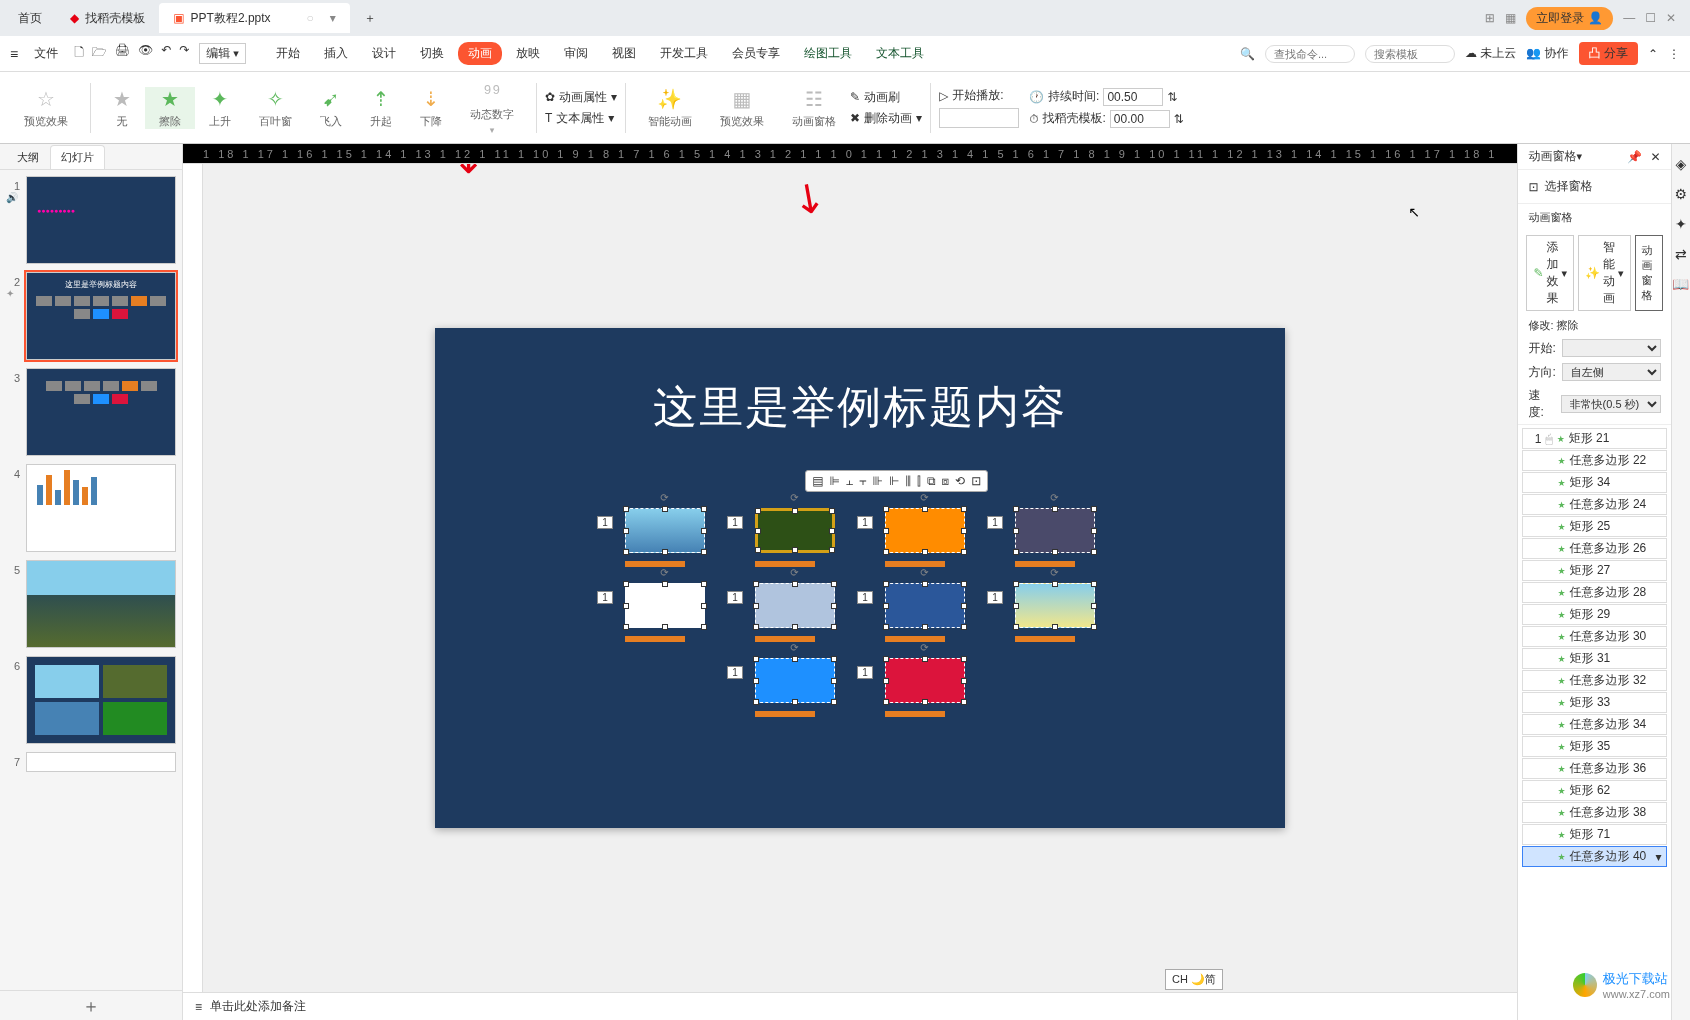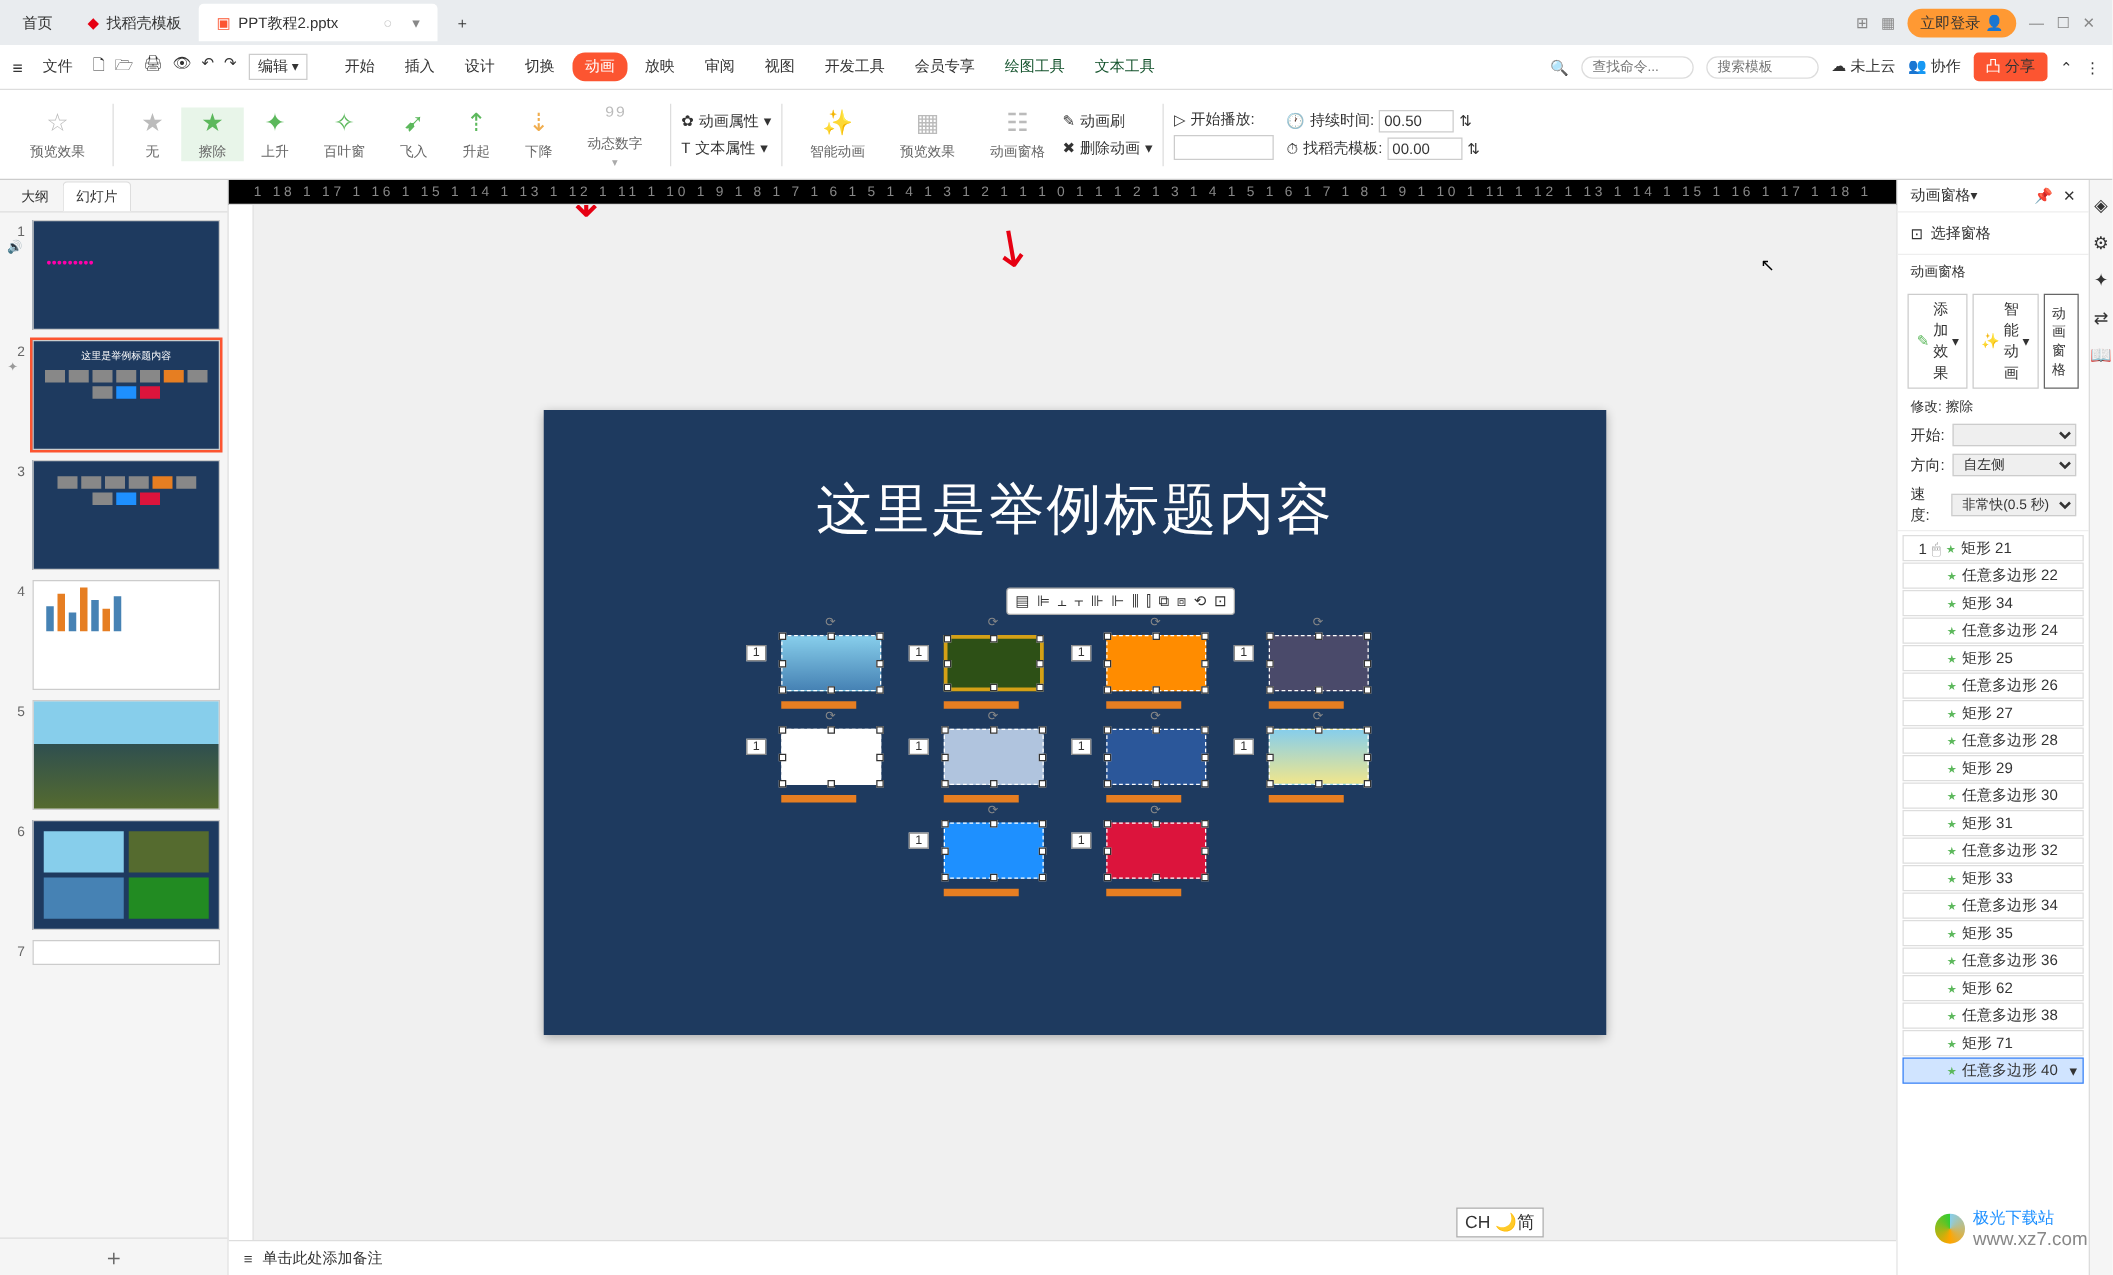--- a/index.html
+++ b/index.html
@@ -100,21 +100,21 @@
 .rp-item.sel{background:#d0e4ff;border-color:#3b82f6}
 .star{color:#5cb85c;font-size:9px}
 .rp-foot{border-top:1px solid #ddd;padding:4px 8px;font-size:11px}
 .rp-foot-row{display:flex;align-items:center;gap:6px;padding:2px 0}
 .side-rail{width:30px;background:#f5f5f5;border-left:1px solid #ddd;display:flex;flex-direction:column;align-items:center;gap:14px;padding-top:12px;color:#888}
 .side-rail span{cursor:pointer;font-size:14px}
 .wm{position:absolute;bottom:20px;right:20px;display:flex;align-items:center;gap:6px;font-size:12px;color:#1e90ff;z-index:20}
 .wm .logo{width:24px;height:24px;border-radius:50%;background:conic-gradient(#87ceeb,#ffa500,#32cd32)}
 .cursor{position:absolute;font-size:16px;color:#000}
 .cursor.c1{top:204px;right:270px}
-.ime{position:absolute;bottom:30px;left:1165px;background:#fff;border:1px solid #aaa;padding:2px 6px;font-size:14px}
+.ime{position:absolute;bottom:30px;left:1165px;background:#fff;border:1px solid #aaa;padding:2px 6px;font-size:11px}
 </style>
 </head>
 <body>
 
 <div class="app">
 
   <div class="tabbar">
     <div class="tab home">
         <span>首页</span>
       </div>
@@ -699,16 +699,16 @@
       <span>⇄</span>
       <span>📖</span>
     </div>
   </div>
 
   <div class="ime">CH 🌙简</div>
   <div class="wm">
     <div class="logo"></div>
     <div>
         <div style="color:#1e90ff;font-size:13px">极光下载站</div>
-        <div style="color:#888;font-size:15px">www.xz7.com</div>
+        <div style="color:#888;font-size:11px">www.xz7.com</div>
       </div>
   </div>
 </div>
 
 </body></html>

